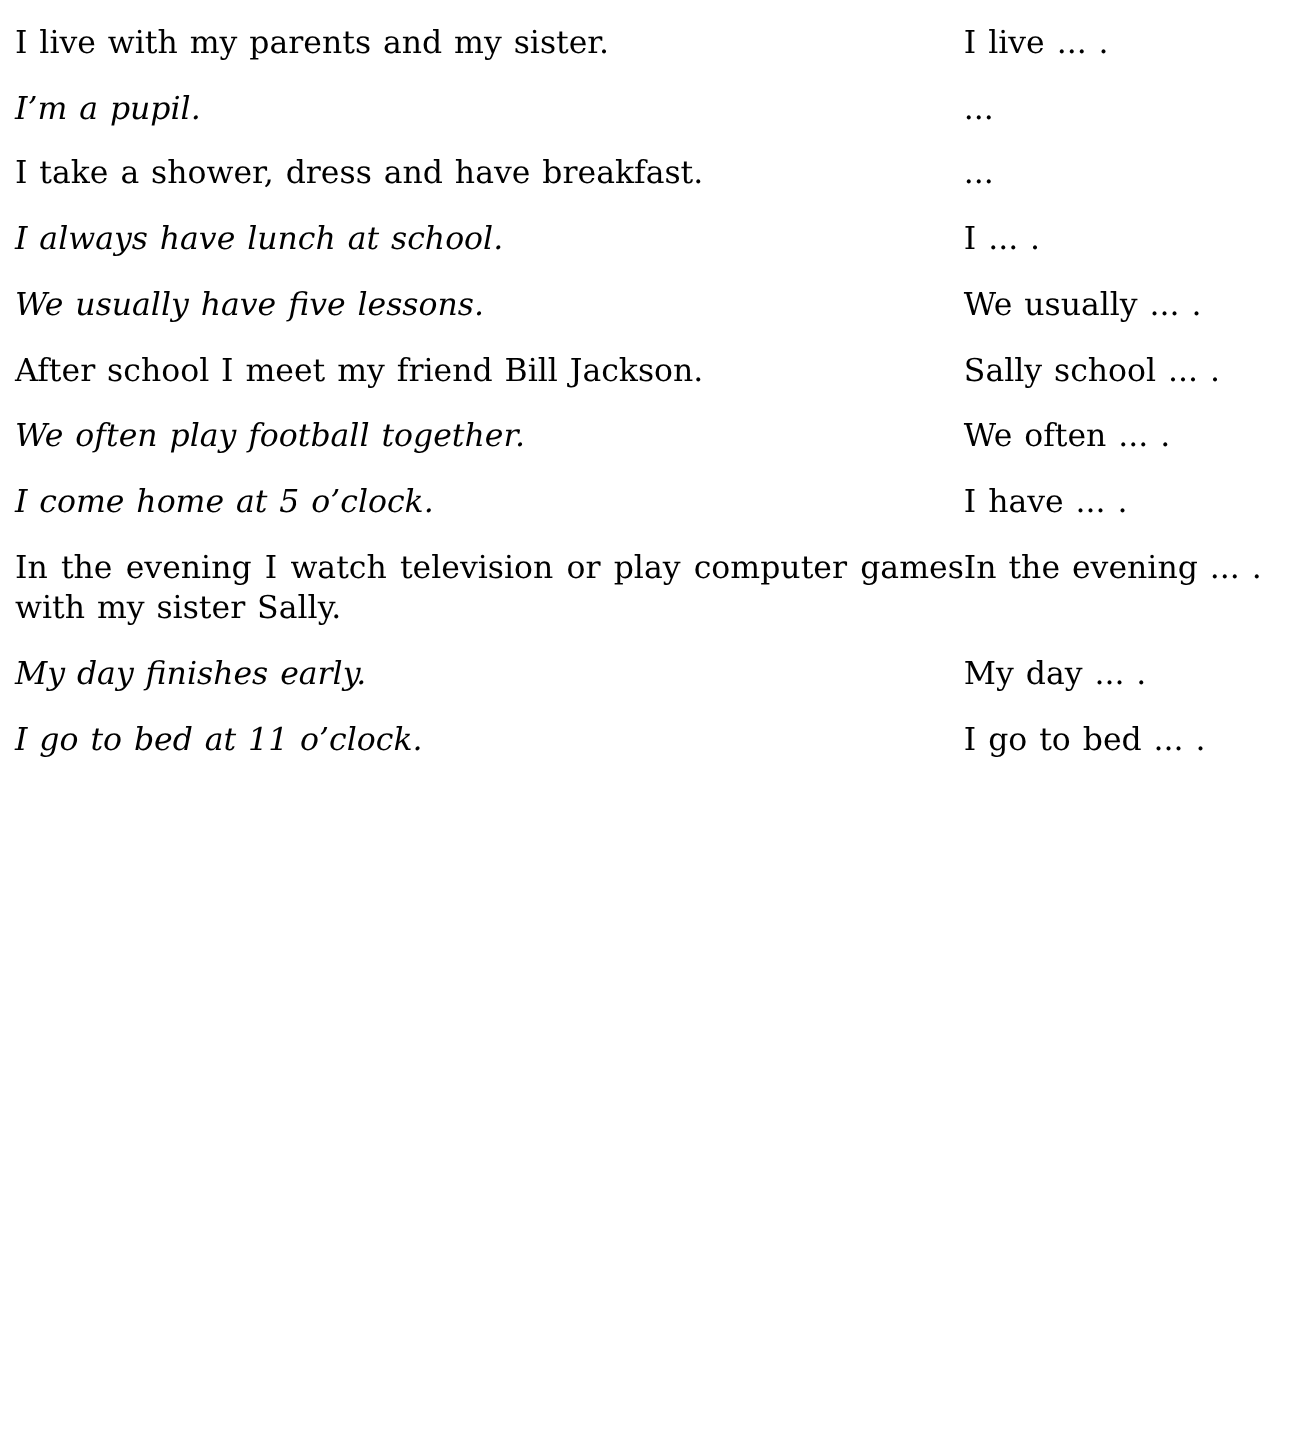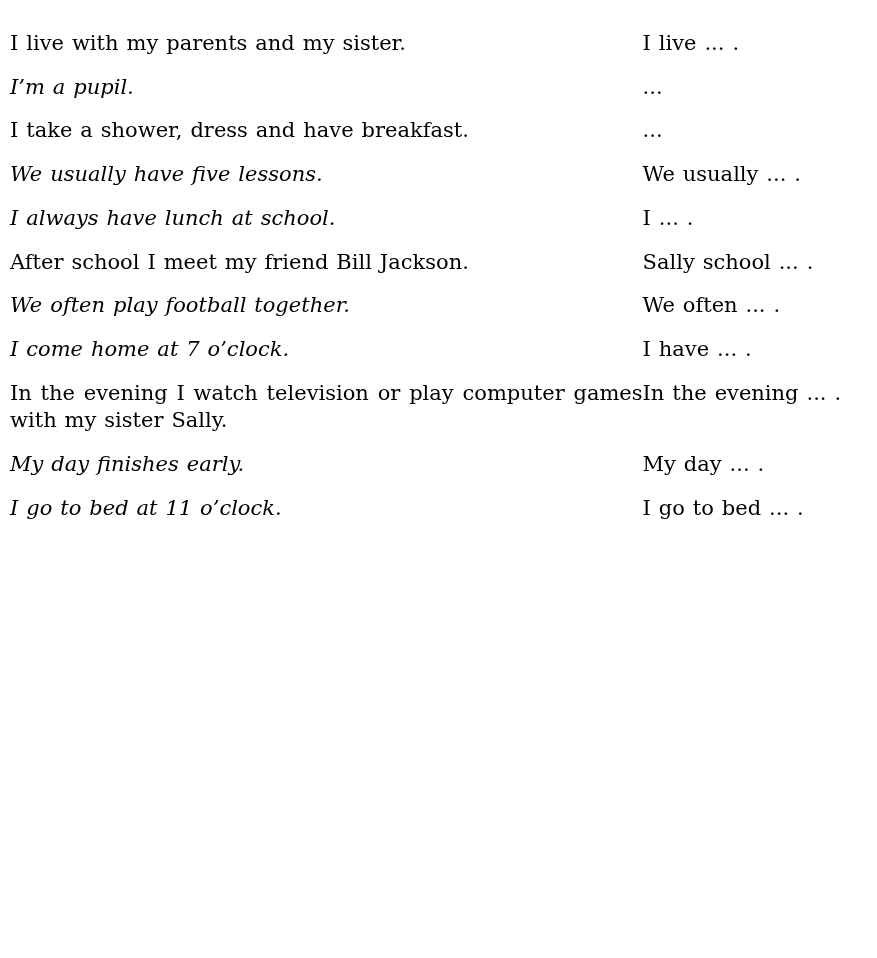--- a/index.html
+++ b/index.html
@@ -12,21 +12,21 @@
     height: 958px;
     font-family: "DejaVu Serif", "Liberation Serif", serif;
     color: #000000;
     overflow: hidden;
   }
   .page {
     position: relative;
     width: 877px;
     height: 958px;
     box-sizing: border-box;
-    padding: 30px 10px 0 10px;
+    padding: 15px 10px 0 10px;
   }
   table.exercise-table {
     width: 100%;
     border-collapse: collapse;
     table-layout: fixed;
   }
   table.exercise-table td {
     vertical-align: top;
     padding: 0 0 16px 0;
     font-size: 21px;
@@ -85,33 +85,33 @@
           <span class="cell-text">I take a shower, dress and have breakfast.</span>
         </td>
         <td class="col-right">
           <span class="cell-text">...</span>
         </td>
       </tr>
 
 
       <tr class="row-single">
         <td class="col-left">
-          <span class="cell-text">We usually have five lessons.</span>
+          <span class="cell-text">I always have lunch at school.</span>
         </td>
         <td class="col-right">
-          <span class="cell-text">We usually ... .</span>
+          <span class="cell-text">I ... .</span>
         </td>
       </tr>
 
       <tr class="row-single">
         <td class="col-left">
-          <span class="cell-text">I always have lunch at school.</span>
+          <span class="cell-text">We usually have five lessons.</span>
         </td>
         <td class="col-right">
-          <span class="cell-text">I ... .</span>
+          <span class="cell-text">We usually ... .</span>
         </td>
       </tr>
 
       <tr class="row-multi">
         <td class="col-left">
           <span class="cell-text">After school I meet my friend Bill Jackson.</span>
         </td>
         <td class="col-right">
           <span class="cell-text">Sally school ... .</span>
         </td>
@@ -121,21 +121,21 @@
         <td class="col-left">
           <span class="cell-text">We often play football together.</span>
         </td>
         <td class="col-right">
           <span class="cell-text">We often ... .</span>
         </td>
       </tr>
 
       <tr class="row-single">
         <td class="col-left">
-          <span class="cell-text">I come home at 7 o’clock.</span>
+          <span class="cell-text">I come home at 5 o’clock.</span>
         </td>
         <td class="col-right">
           <span class="cell-text">I have ... .</span>
         </td>
       </tr>
 
       <tr class="row-multi">
         <td class="col-left">
           <span class="cell-text">In the evening I watch television or play computer games with my sister Sally.</span>
         </td>

